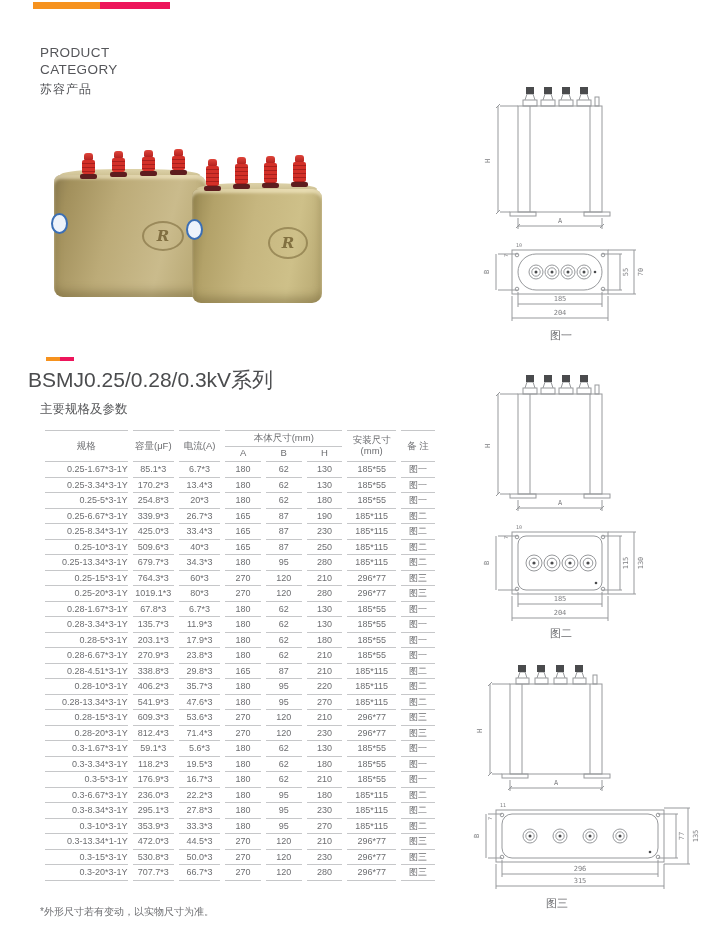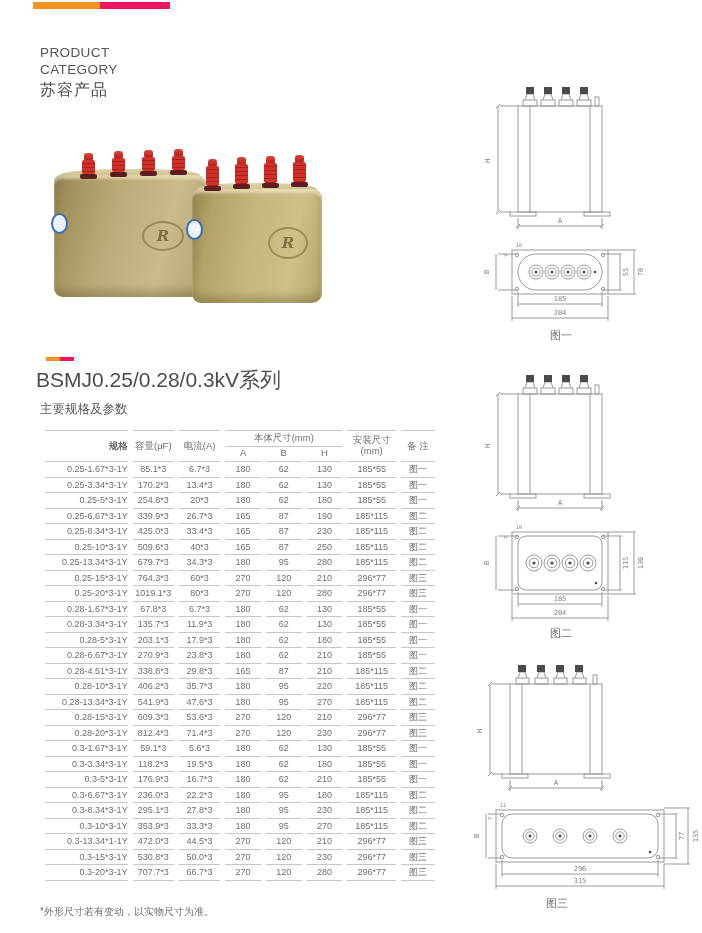--- a/index.html
+++ b/index.html
@@ -6,21 +6,21 @@
   body{font-family:"Liberation Sans", sans-serif; color:#58595b;}
   .page{position:relative;width:702px;height:933px;background:#fff;overflow:hidden;}
 
   
   .bar{position:absolute;top:2px;height:7px;}
   .bar.orange{left:33px;width:67px;background:var(--orange);}
   .bar.pink{left:100px;width:70px;background:var(--pink);}
 
   
   .hdr{position:absolute;left:40px;top:24px;line-height:17px;font-size:13.5px;color:#55565a;letter-spacing:.4px;margin-top:20px;}
-  .hdr .cn{font-size:16px;letter-spacing:1px;margin-top:3px;color:#4d4e52;}
+  .hdr .cn{font-size:12px;letter-spacing:1px;margin-top:3px;color:#4d4e52;}
 
   
   .photo{position:absolute;left:40px;top:133px;width:300px;height:182px;}
   .cap{position:absolute;}
   .cap .body{position:absolute;left:0;top:0;width:100%;height:100%;
     background:linear-gradient(105deg,#8d7d52 0%,#a2905c 10%,#bcab78 38%,#cabb8c 70%,#b2a26c 100%);
     border-radius:7px 9px 10px 9px;box-shadow:inset 0 4px 3px rgba(255,245,215,.55), inset 0 -6px 8px rgba(90,75,35,.35);}
   .cap .topface{position:absolute;left:4%;top:-6px;width:92%;height:12px;background:linear-gradient(#ddd2a9,#c3b483);
     border-radius:50%/60%;}
   .term{position:absolute;width:13px;}
@@ -29,21 +29,21 @@
   .term .tip{width:9px;height:7px;margin:0 auto;background:linear-gradient(#e0453a,#b42320);border-radius:3px 3px 1px 1px;}
   .emboss{position:absolute;border:2px solid rgba(110,92,45,.5);border-radius:50%;
     color:rgba(104,86,40,.75);display:flex;align-items:center;justify-content:center;
     font-family:"DejaVu Serif", serif;font-style:italic;font-weight:bold;}
   .qclabel{position:absolute;width:13px;height:17px;border:2px solid #3b6fb5;border-radius:50%;background:#eef3fb;}
 
   
   .mini{position:absolute;left:46px;top:357px;height:4px;display:flex;}
   .mini .m1{width:14px;background:var(--orange);}
   .mini .m2{width:14px;background:var(--pink);}
-  .title{position:absolute;left:36px;top:366px;font-size:21px;color:#4b4c4e;}
+  .title{position:absolute;left:28px;top:366px;font-size:21px;color:#4b4c4e;}
   .subtitle{position:absolute;left:40px;top:401px;font-size:12.5px;color:#58595b;}
 
   
   table.spec{position:absolute;left:40px;top:430px;width:400px;border-collapse:separate;border-spacing:5px 0;
     table-layout:fixed;font-size:9px;color:#6d6e71;}
   table.spec th{font-weight:normal;font-size:9.5px;}
   table.spec td, table.spec th{text-align:center;padding:0;height:14.5px;line-height:1.15;
     border-bottom:1px solid #c6c7c9;}
   table.spec thead tr:first-child th{border-top:1px solid #c6c7c9;}
   table.spec td:first-child{text-align:right;padding-left:7px;}
@@ -150,21 +150,21 @@
         <col class="c-cap">
         <col class="c-cur">
       <col class="c-a">
         <col class="c-b">
         <col class="c-h">
       <col class="c-mnt">
         <col class="c-note">
     </colgroup>
     <thead>
       <tr>
-        <th rowspan="2" style="text-align:right;font-weight:bold;">规格</th>
+        <th rowspan="2" style="text-align:center;">规格</th>
         <th rowspan="2">容量(μF)</th>
         <th rowspan="2">电流(A)</th>
         <th colspan="3">本体尺寸(mm)</th>
         <th rowspan="2">
           <span>安装尺寸</span><br>
           <span>(mm)</span>
         </th>
         <th rowspan="2">备 注</th>
       </tr>
       <tr>

